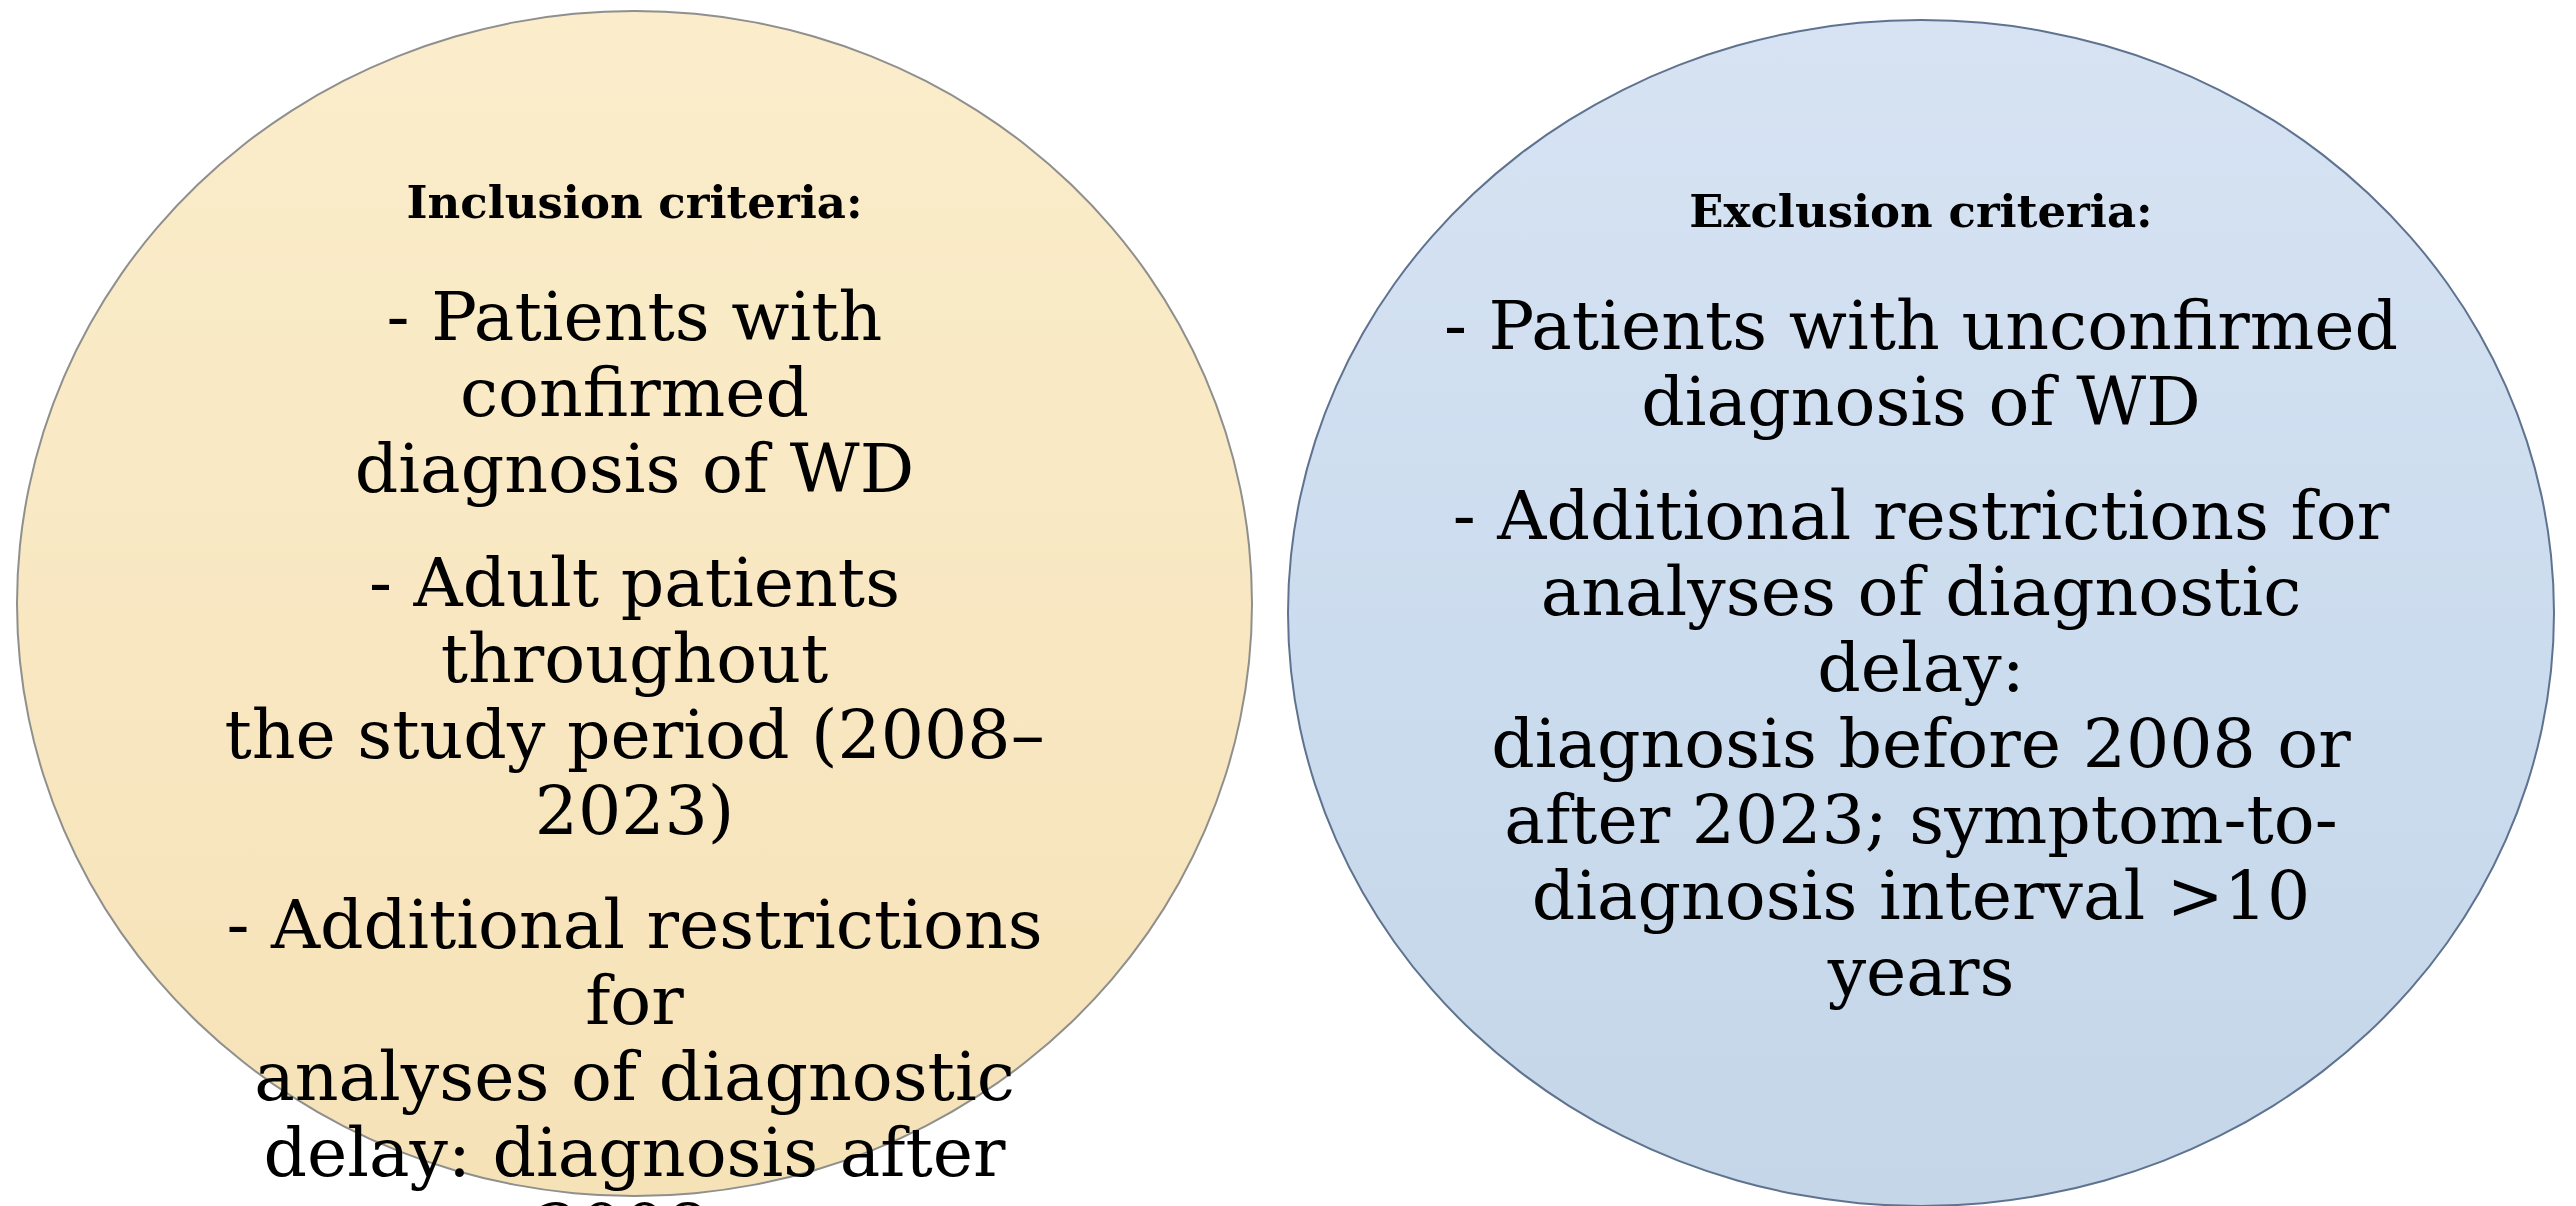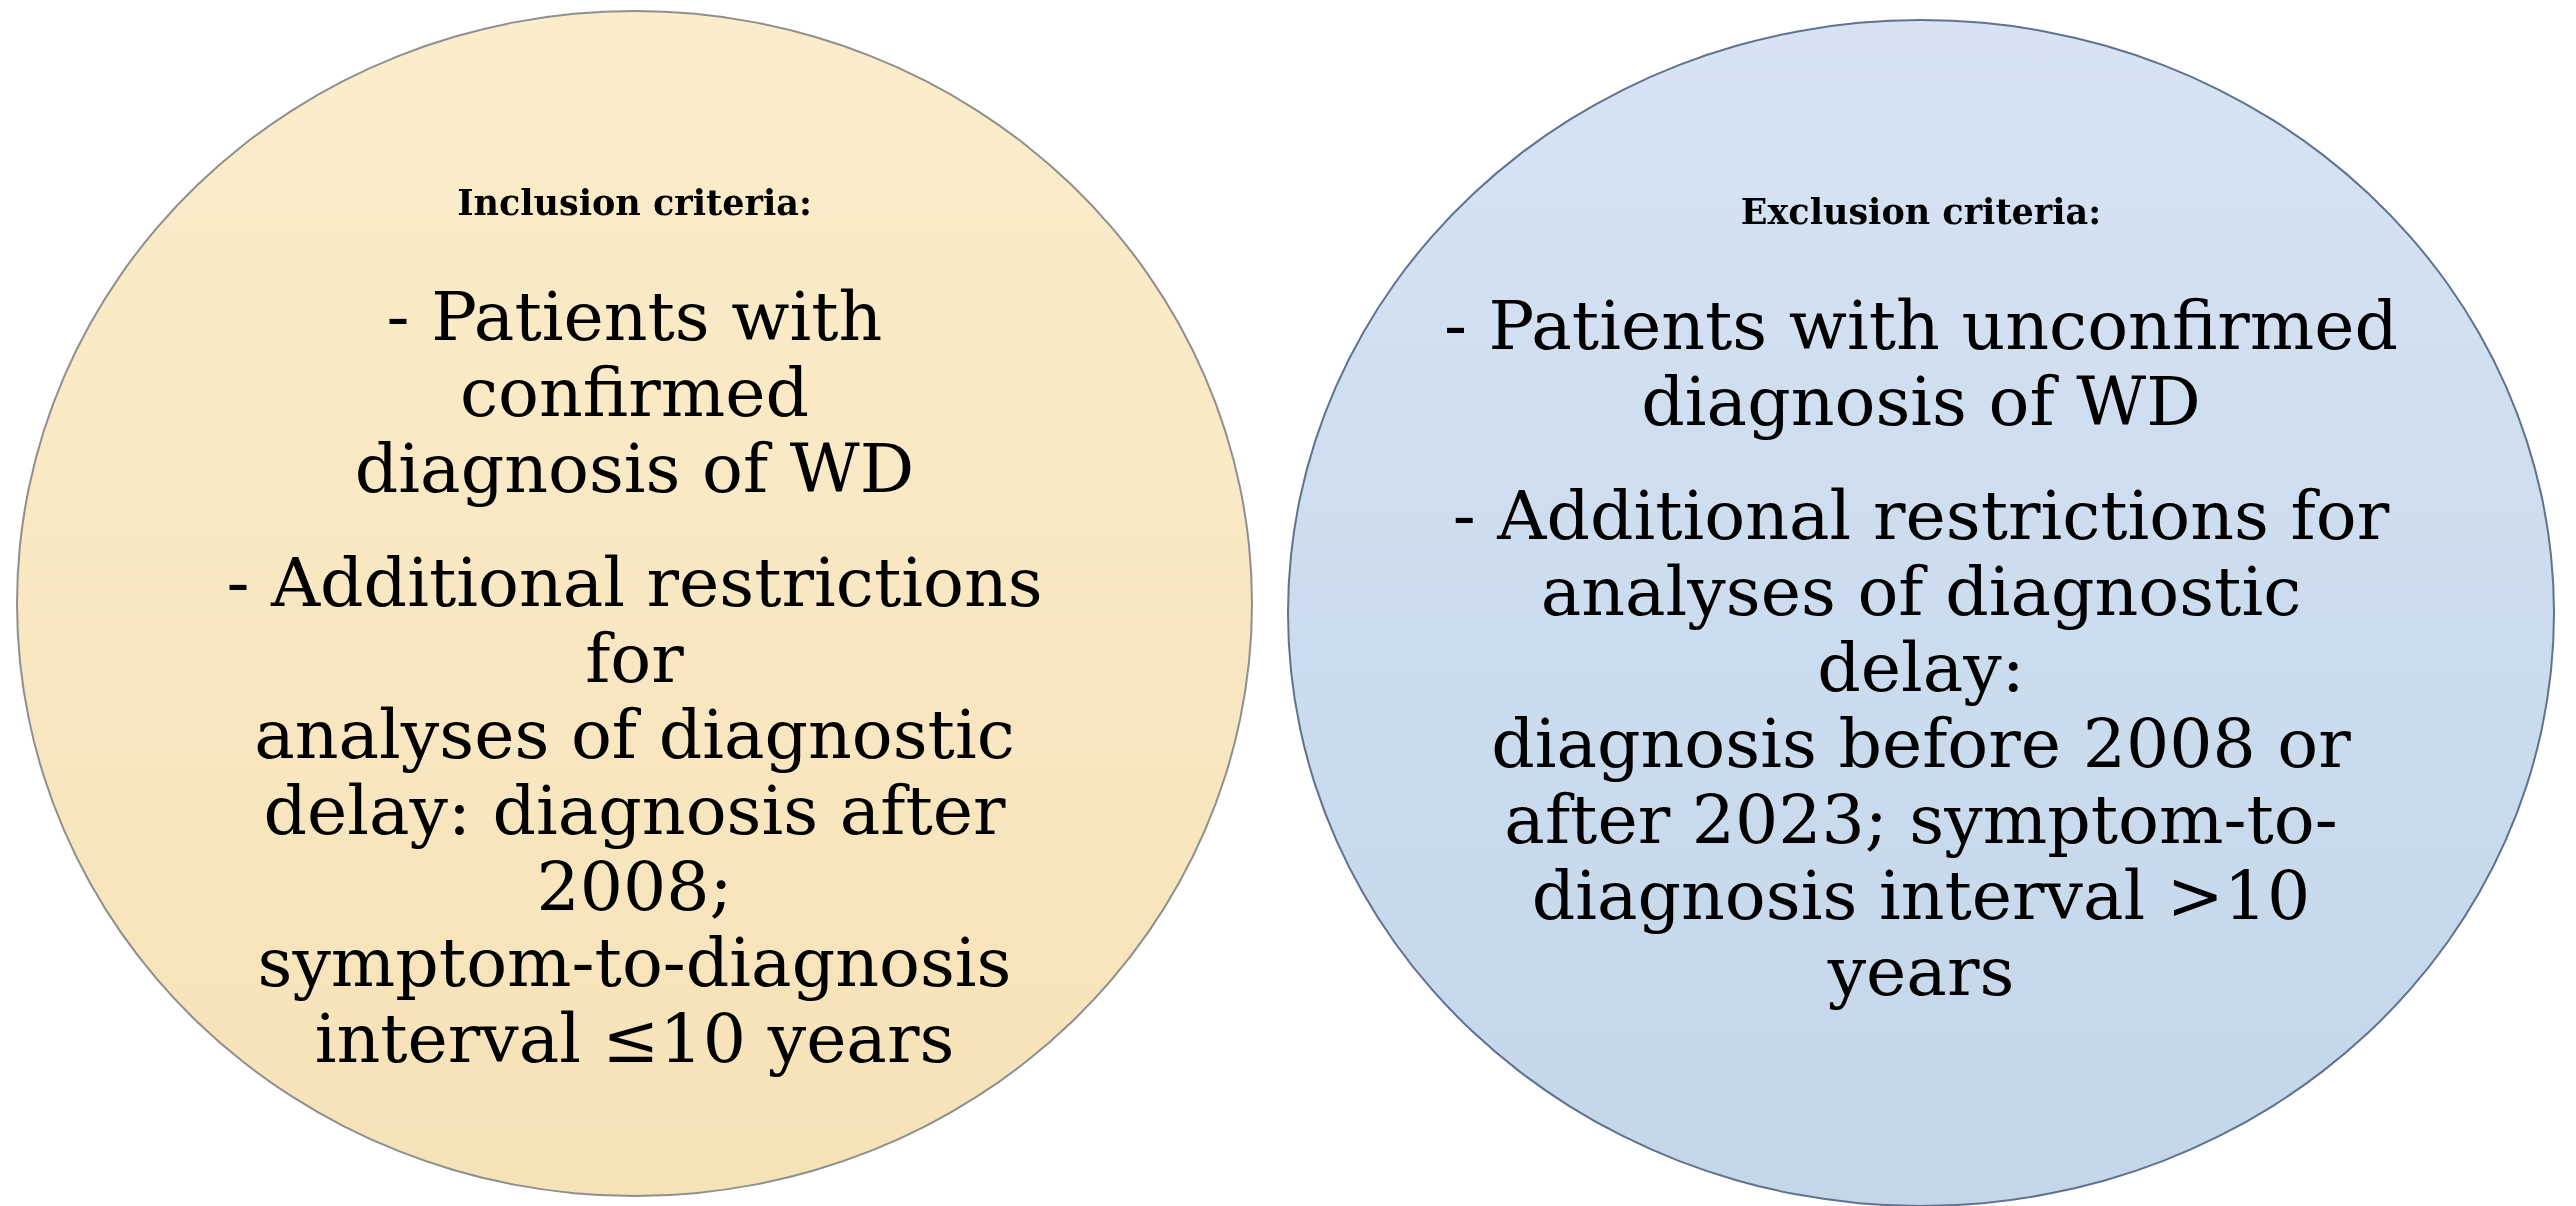--- a/index.html
+++ b/index.html
@@ -52,21 +52,21 @@
 
   .content {
     padding-top: 152px;
     text-align: center;
   }
 
   .ellipse.inclusion .content { width: 849px; }
   .ellipse.exclusion .content { width: 978px; }
 
   .circle-title {
-    font-size: 35px;
+    font-size: 45px;
     line-height: 77px;
     font-weight: bold;
     white-space: pre-line;
   }
 
   .criteria-para {
     font-size: 68px;
     line-height: 76px;
     margin-top: 38px;
     white-space: pre-line;
@@ -75,20 +75,23 @@
 </head>
 <body>
 
 <div class="canvas">
 
   <div class="ellipse inclusion">
     <div class="content">
       <div class="circle-title">Inclusion criteria:</div>
       <p class="criteria-para">- Patients with confirmed
 diagnosis of WD</p>
+      <p class="criteria-para">- Adult patients throughout
+the study period (2008–
+2023)</p>
       <p class="criteria-para">- Additional restrictions for
 analyses of diagnostic
 delay: diagnosis after 2008;
 symptom-to-diagnosis
 interval ≤10 years</p>
     </div>
   </div>
 
   <div class="ellipse exclusion">
     <div class="content">

